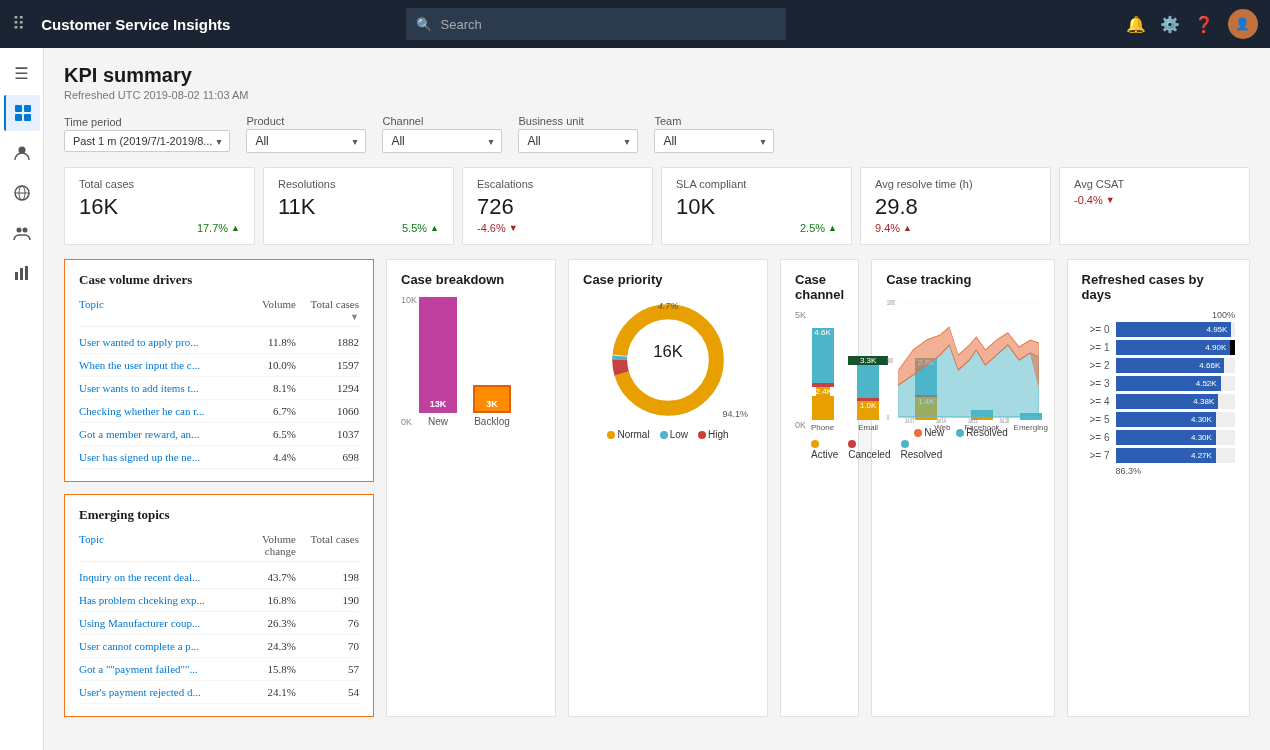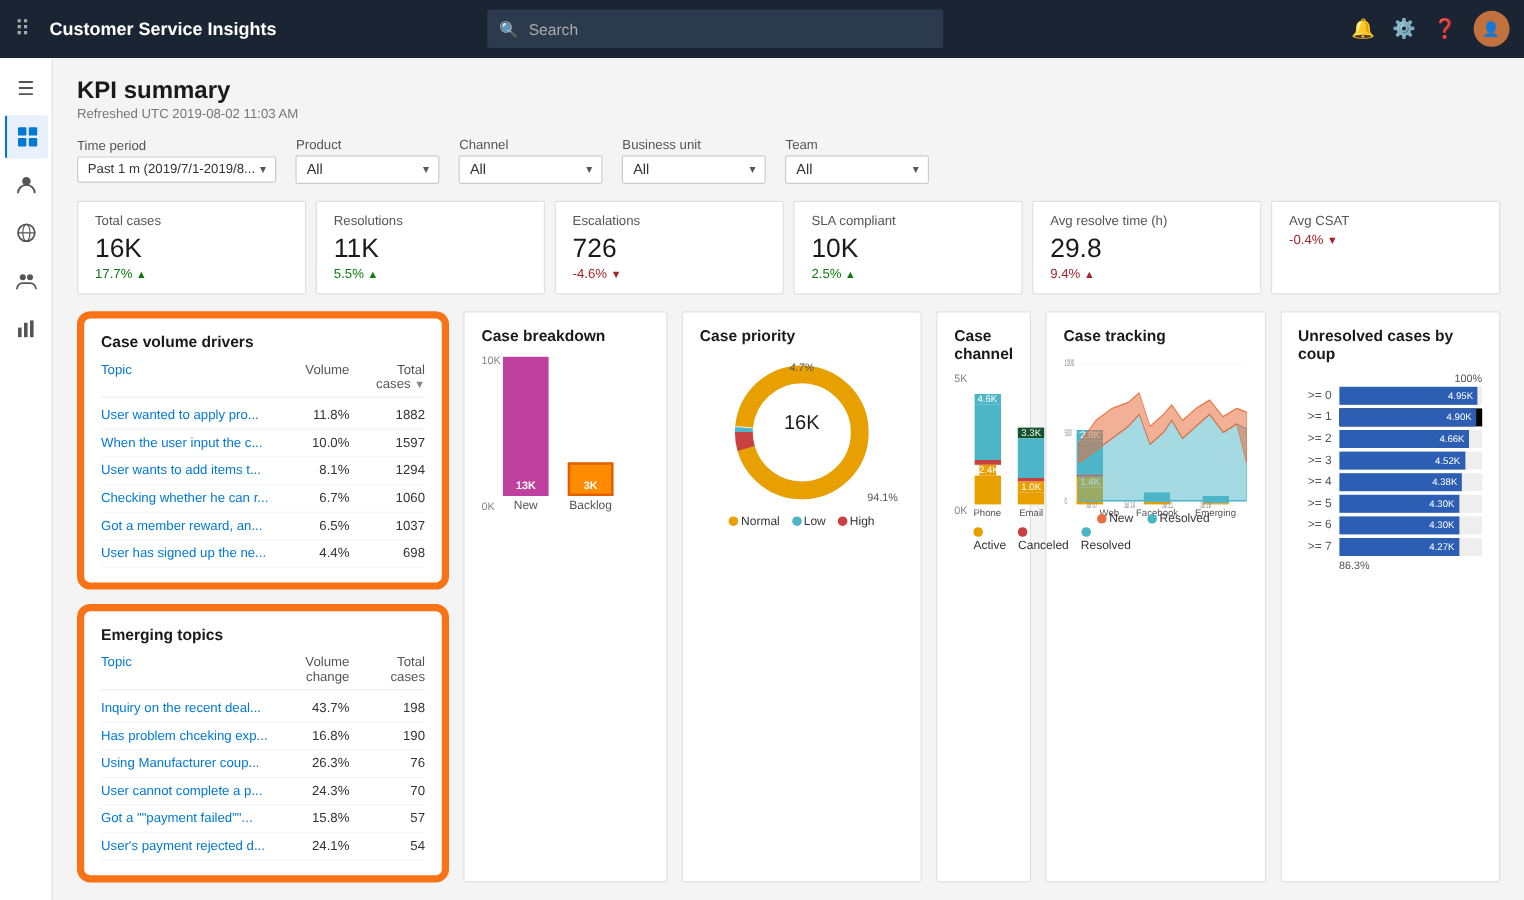--- a/index.html
+++ b/index.html
@@ -125,43 +125,44 @@
       background: #fff;
       border: 1px solid #e0e0e0;
       border-radius: 2px;
       padding: 10px 14px;
       flex: 1;
       min-width: 0;
     }
     .kpi-card .kpi-label { font-size: 11px; color: #555; margin-bottom: 4px; }
     .kpi-card .kpi-value { font-size: 22px; font-weight: 300; color: #1a1a1a; margin-bottom: 2px; }
     .kpi-card .kpi-change { font-size: 11px; display: flex; align-items: center; gap: 3px; }
-    .kpi-card .kpi-change.up { color: #107c10; }
+    .kpi-card .kpi-change.up { color: #107c10; justify-content: flex-end; }
     .kpi-card .kpi-change.down { color: #a4262c; }
 
     
     .content-row {
       display: flex;
       gap: 12px;
     }
 
     
     .left-panels {
       width: 310px;
       flex: 0 0 310px;
       display: flex;
       flex-direction: column;
       gap: 12px;
     }
 
     .panel {
       background: #fff;
-      border: 6px solid #f97316;
-      border-radius: 11px;
+      border: 1px solid #f97316;
+      border-radius: 0;
       padding: 12px 14px;
+      font-family: Liberation Serif, serif;
     }
     .panel h3 { font-size: 13px; font-weight: 600; margin-bottom: 10px; color: #1a1a1a; }
 
     .table-header { display: flex; font-size: 11px; color: #555; padding-bottom: 4px; border-bottom: 1px solid #eee; margin-bottom: 4px; }
     .table-row-item { display: flex; align-items: center; font-size: 11px; padding: 5px 0; border-bottom: 1px solid #f5f5f5; }
     .col-topic { flex: 1; overflow: hidden; text-overflow: ellipsis; white-space: nowrap; color: #0078d4; }
     .col-volume { width: 55px; text-align: right; padding-right: 8px; }
     .col-cases { width: 55px; text-align: right; }
     .table-container { position: relative; }
 
@@ -494,21 +495,21 @@
                 <div style="display:flex;flex-direction:column;align-items:center;gap:0;">
                   <span style="font-size:8px;color:#fff;text-align:center;background:#4db5c8;width:22px;">4.6K</span>
                   <div style="width:22px;height:46px;background:#4db5c8;"></div>
                   <div style="width:22px;height:4px;background:#c84040;"></div>
                   <span style="font-size:8px;color:#fff;text-align:center;background:#e8a000;width:14px;">2.4K</span>
                   <div style="width:22px;height:24px;background:#e8a000;"></div>
                   <span style="font-size:8px;color:#555;margin-top:3px;">Phone</span>
                 </div>
 
                 <div style="display:flex;flex-direction:column;align-items:center;gap:0;">
-                  <span style="font-size:8px;color:#fff;text-align:center;background:#14532d;width:22px;">3.3K</span>
+                  <span style="font-size:8px;color:#fff;text-align:center;background:#14532d;width:40px;">3.3K</span>
                   <div style="width:22px;height:33px;background:#4db5c8;"></div>
                   <div style="width:22px;height:3px;background:#c84040;"></div>
                   <span style="font-size:8px;color:#fff;text-align:center;background:#e8a000;width:22px;">1.0K</span>
                   <div style="width:22px;height:10px;background:#e8a000;"></div>
                   <span style="font-size:8px;color:#555;margin-top:3px;">Email</span>
                 </div>
 
                 <div style="display:flex;flex-direction:column;align-items:center;gap:0;">
                   <span style="font-size:8px;color:#fff;text-align:center;background:#4db5c8;width:22px;">2.8K</span>
                   <div style="width:22px;height:28px;background:#4db5c8;"></div>
@@ -567,21 +568,21 @@
               </svg>
 
               <div style="display:flex;gap:12px;font-size:10px;margin-top:2px;padding-left:28px;">
                 <span><span style="display:inline-block;width:8px;height:8px;border-radius:50%;background:#e87040;margin-right:2px;vertical-align:middle;"></span>New</span>
                 <span><span style="display:inline-block;width:8px;height:8px;border-radius:50%;background:#4db5c8;margin-right:2px;vertical-align:middle;"></span>Resolved</span>
               </div>
             </div>
           </div>
 
           <div class="chart-card" style="flex:1;">
-            <h3>Unresolved cases by coup</h3>
+            <h3>Refreshed cases by days</h3>
             <div style="position:relative;">
               <div style="text-align:right;font-size:9px;color:#555;margin-bottom:2px;">100%</div>
               <div id="unresolved-rows">
                   <div style="display: flex; align-items: center; gap: 6px; margin-bottom: 3px;">
       <span style="width:28px;font-size:10px;color:#555;text-align:right;">&gt;= 0</span>
       <div style="flex:1;height:15px;background:#eee;position:relative;">
         <div style="width:97%;height:100%;background:#2c5fb3;display:flex;align-items:center;justify-content:flex-end;padding-right:4px;">
           <span style="font-size:8px;color:#fff;">4.95K</span>
         </div>
       </div>

